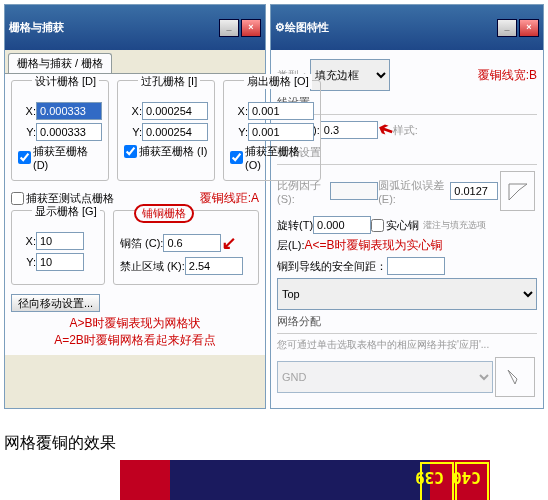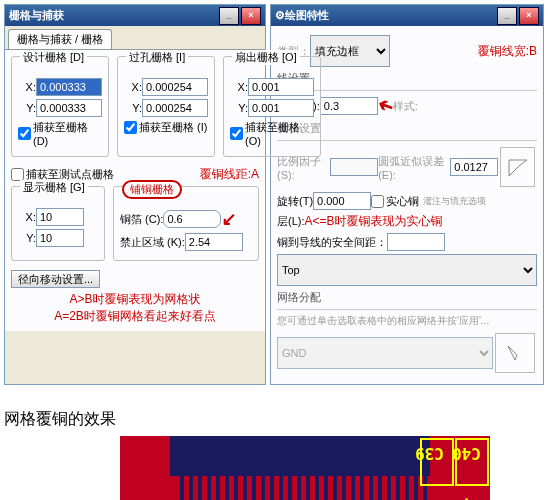--- a/index.html
+++ b/index.html
@@ -1,29 +1,29 @@
 <!DOCTYPE html>
 <html><head>
 <meta charset="utf-8">
 <style>
 body{margin:0;font:11px "Microsoft YaHei",SimSun,sans-serif;background:#fff;color:#000}
 .top{display:flex;gap:4px;padding:4px}
 .dlg{border:1px solid #7b9ebd;background:#ece9d8}
 .dlg.left{width:260px}
 .dlg.right{flex:1}
-.titlebar{height:21px;background:linear-gradient(#3a6ea5,#1e4788);color:#fff;display:flex;align-items:center;padding:0 4px;font-weight:bold}
+.titlebar{height:21px;background:linear-gradient(#3a6ea5,#1e4788);color:#fff;display:flex;align-items:center;padding:12px 4px;font-weight:bold}
 .titlebar .sp{flex:1}
 .winbtn{width:18px;height:16px;background:linear-gradient(#eee,#bbb);border:1px solid #003;margin-left:2px;text-align:center;line-height:14px;font-size:9px;color:#333;cursor:pointer}
 .winbtn.close{background:linear-gradient(#f99,#c33);color:#fff}
 .tabbar{display:flex;background:#ece9d8;border-bottom:1px solid #919b9c;padding-top:3px}
 .tab{padding:2px 8px;border:1px solid #919b9c;border-bottom:none;border-radius:3px 3px 0 0;margin-left:3px;background:#f5f5f0}
 .tab.active{background:#fcfcfe}
 .body{padding:6px;background:#fcfcfe}
 .grp{border:1px solid #bfbfbf;border-radius:3px;padding:18px 6px 6px;margin-bottom:6px;position:relative}
-.grp legend,.grp .lg{position:absolute;top:-7px;left:8px;background:#fcfcfe;padding:0 3px;font-size:11px}
+.grp legend,.grp .lg{position:absolute;top:-7px;left:20px;background:#fcfcfe;padding:0 3px;font-size:11px}
 .lg.db{color:#000}
 .lg.red{color:#c00;border:2px solid #c00;border-radius:10px;padding:0 6px}
 .row{display:flex;align-items:center;margin:3px 0}
 .lbl{min-width:18px;text-align:right}
 input[type=text]{border:1px solid #7f9db9;padding:1px 3px;font:11px sans-serif;width:58px;height:14px}
 input[type=text].sel{background:#316ac5;color:#fff}
 input[type=checkbox]{margin:0 2px 0 0}
 .col3{display:flex;gap:8px}
 .col3>div{flex:1}
 .btn{border:1px solid #7f9db9;background:linear-gradient(#fff,#ddd);padding:1px 6px;height:18px;font-size:11px;cursor:pointer}
@@ -120,21 +120,21 @@
             </div>
           <div class="row">
               <span class="lbl">Y:</span>
               <input type="text" style="width: 40px;" value="10">
             </div>
         </div>
         <div class="grp" style="flex:1">
           <span class="lg red">铺铜栅格</span>
           <div class="row">
               <span>铜箔 (C):</span>
-              <input type="text" style="width: 50px; border-radius: 7px;" value="0.6">
+              <input type="text" style="width: 50px;" value="0.6">
               <span class="arrow">↙</span>
             </div>
           <div class="row">
               <span>禁止区域 (K):</span>
               <input type="text" style="width: 50px;" value="2.54">
             </div>
         </div>
       </div>
       <div class="row">
           <button class="btn">径向移动设置...</button>

